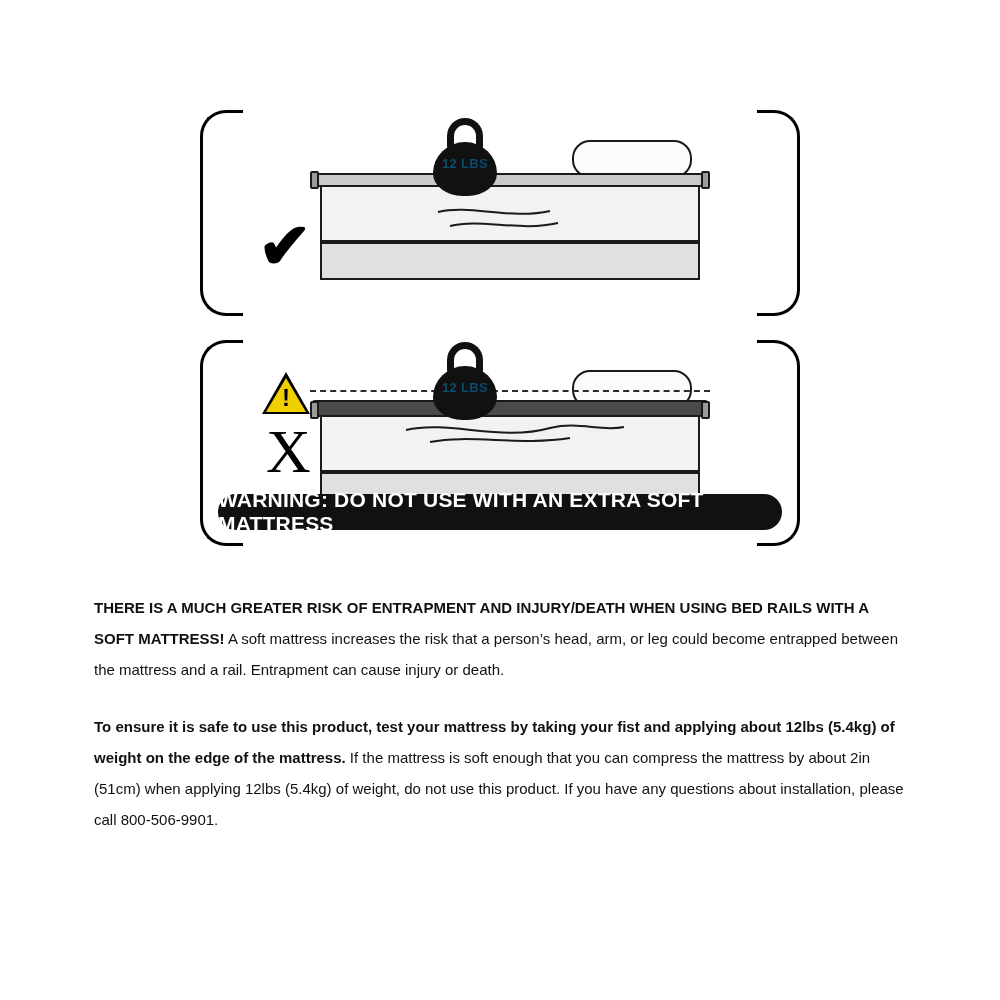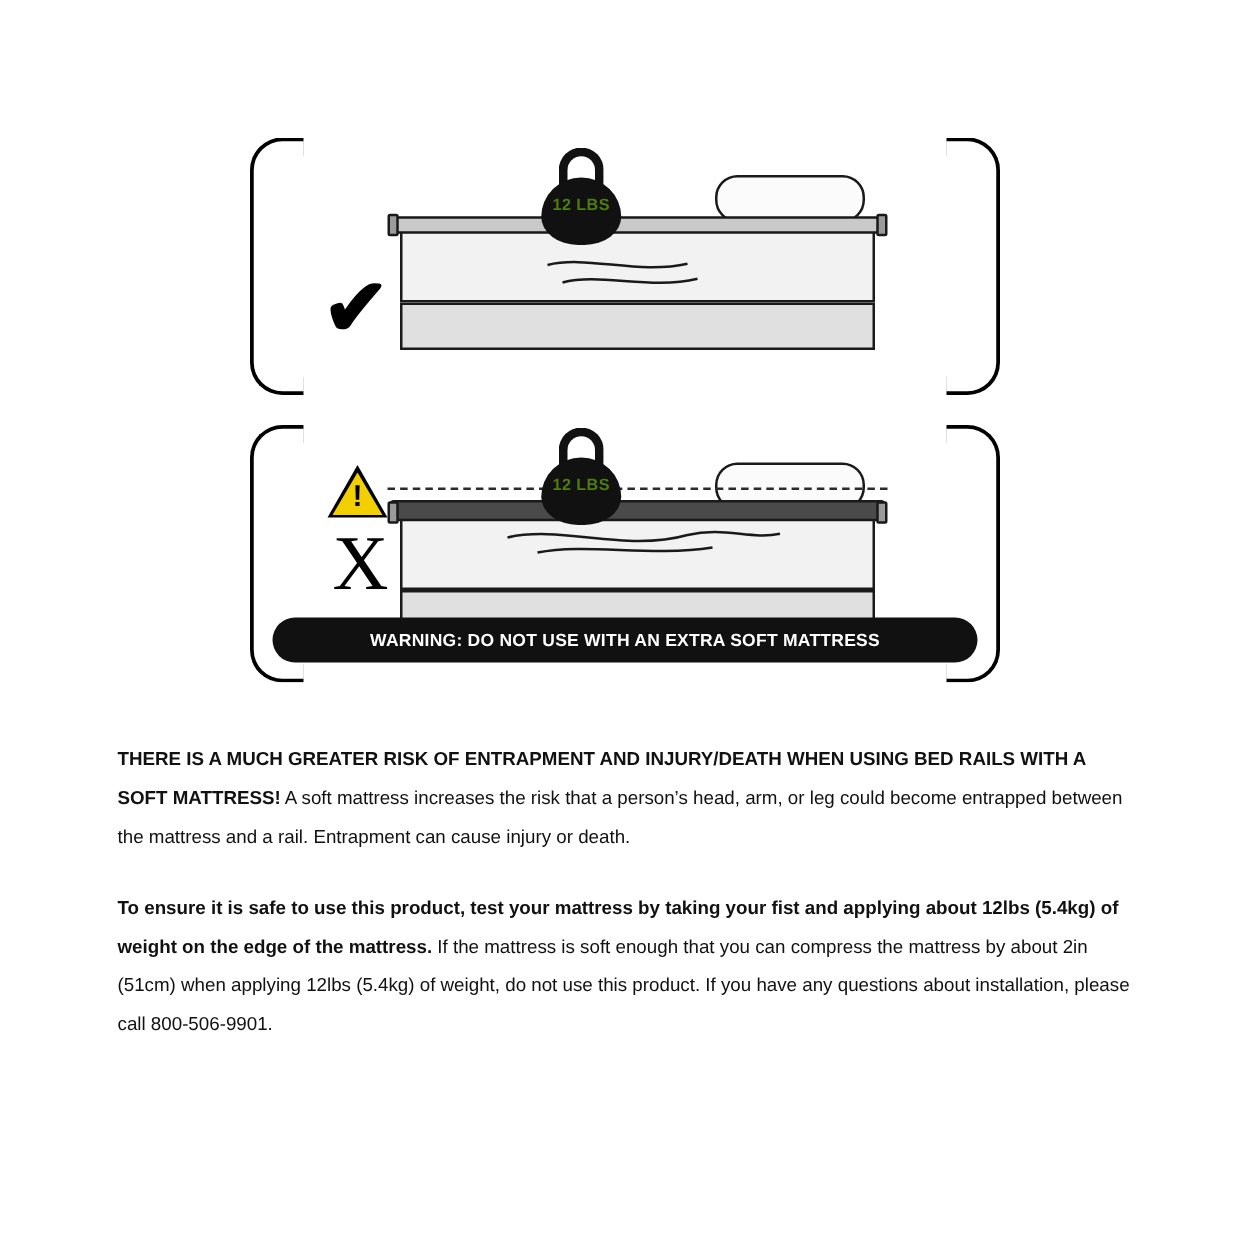--- a/index.html
+++ b/index.html
@@ -146,21 +146,21 @@
     height: 54px;
     background: #111;
     border-radius: 50% 50% 46% 46% / 58% 58% 42% 42%;
   }
   .weight .label {
     position: absolute;
     left: 0;
     top: 38px;
     width: 74px;
     text-align: center;
-    color: #4d7c0f;
+    color: #0c4a6e;
     font-size: 13px;
     font-weight: bold;
     letter-spacing: .3px;
   }
 
   
   .checkmark {
     position: absolute;
     left: 58px;
     top: 104px;
@@ -216,21 +216,21 @@
   
   .warn-banner {
     position: absolute;
     left: 18px;
     bottom: 10px;
     width: 564px;
     height: 36px;
     background: #111;
     border-radius: 18px;
     color: #fff;
-    font-size: 14px;
+    font-size: 21px;
     font-weight: bold;
     display: flex;
     align-items: center;
     justify-content: center;
     letter-spacing: .2px;
     box-sizing: border-box;
   }
 
   
   .copy {

